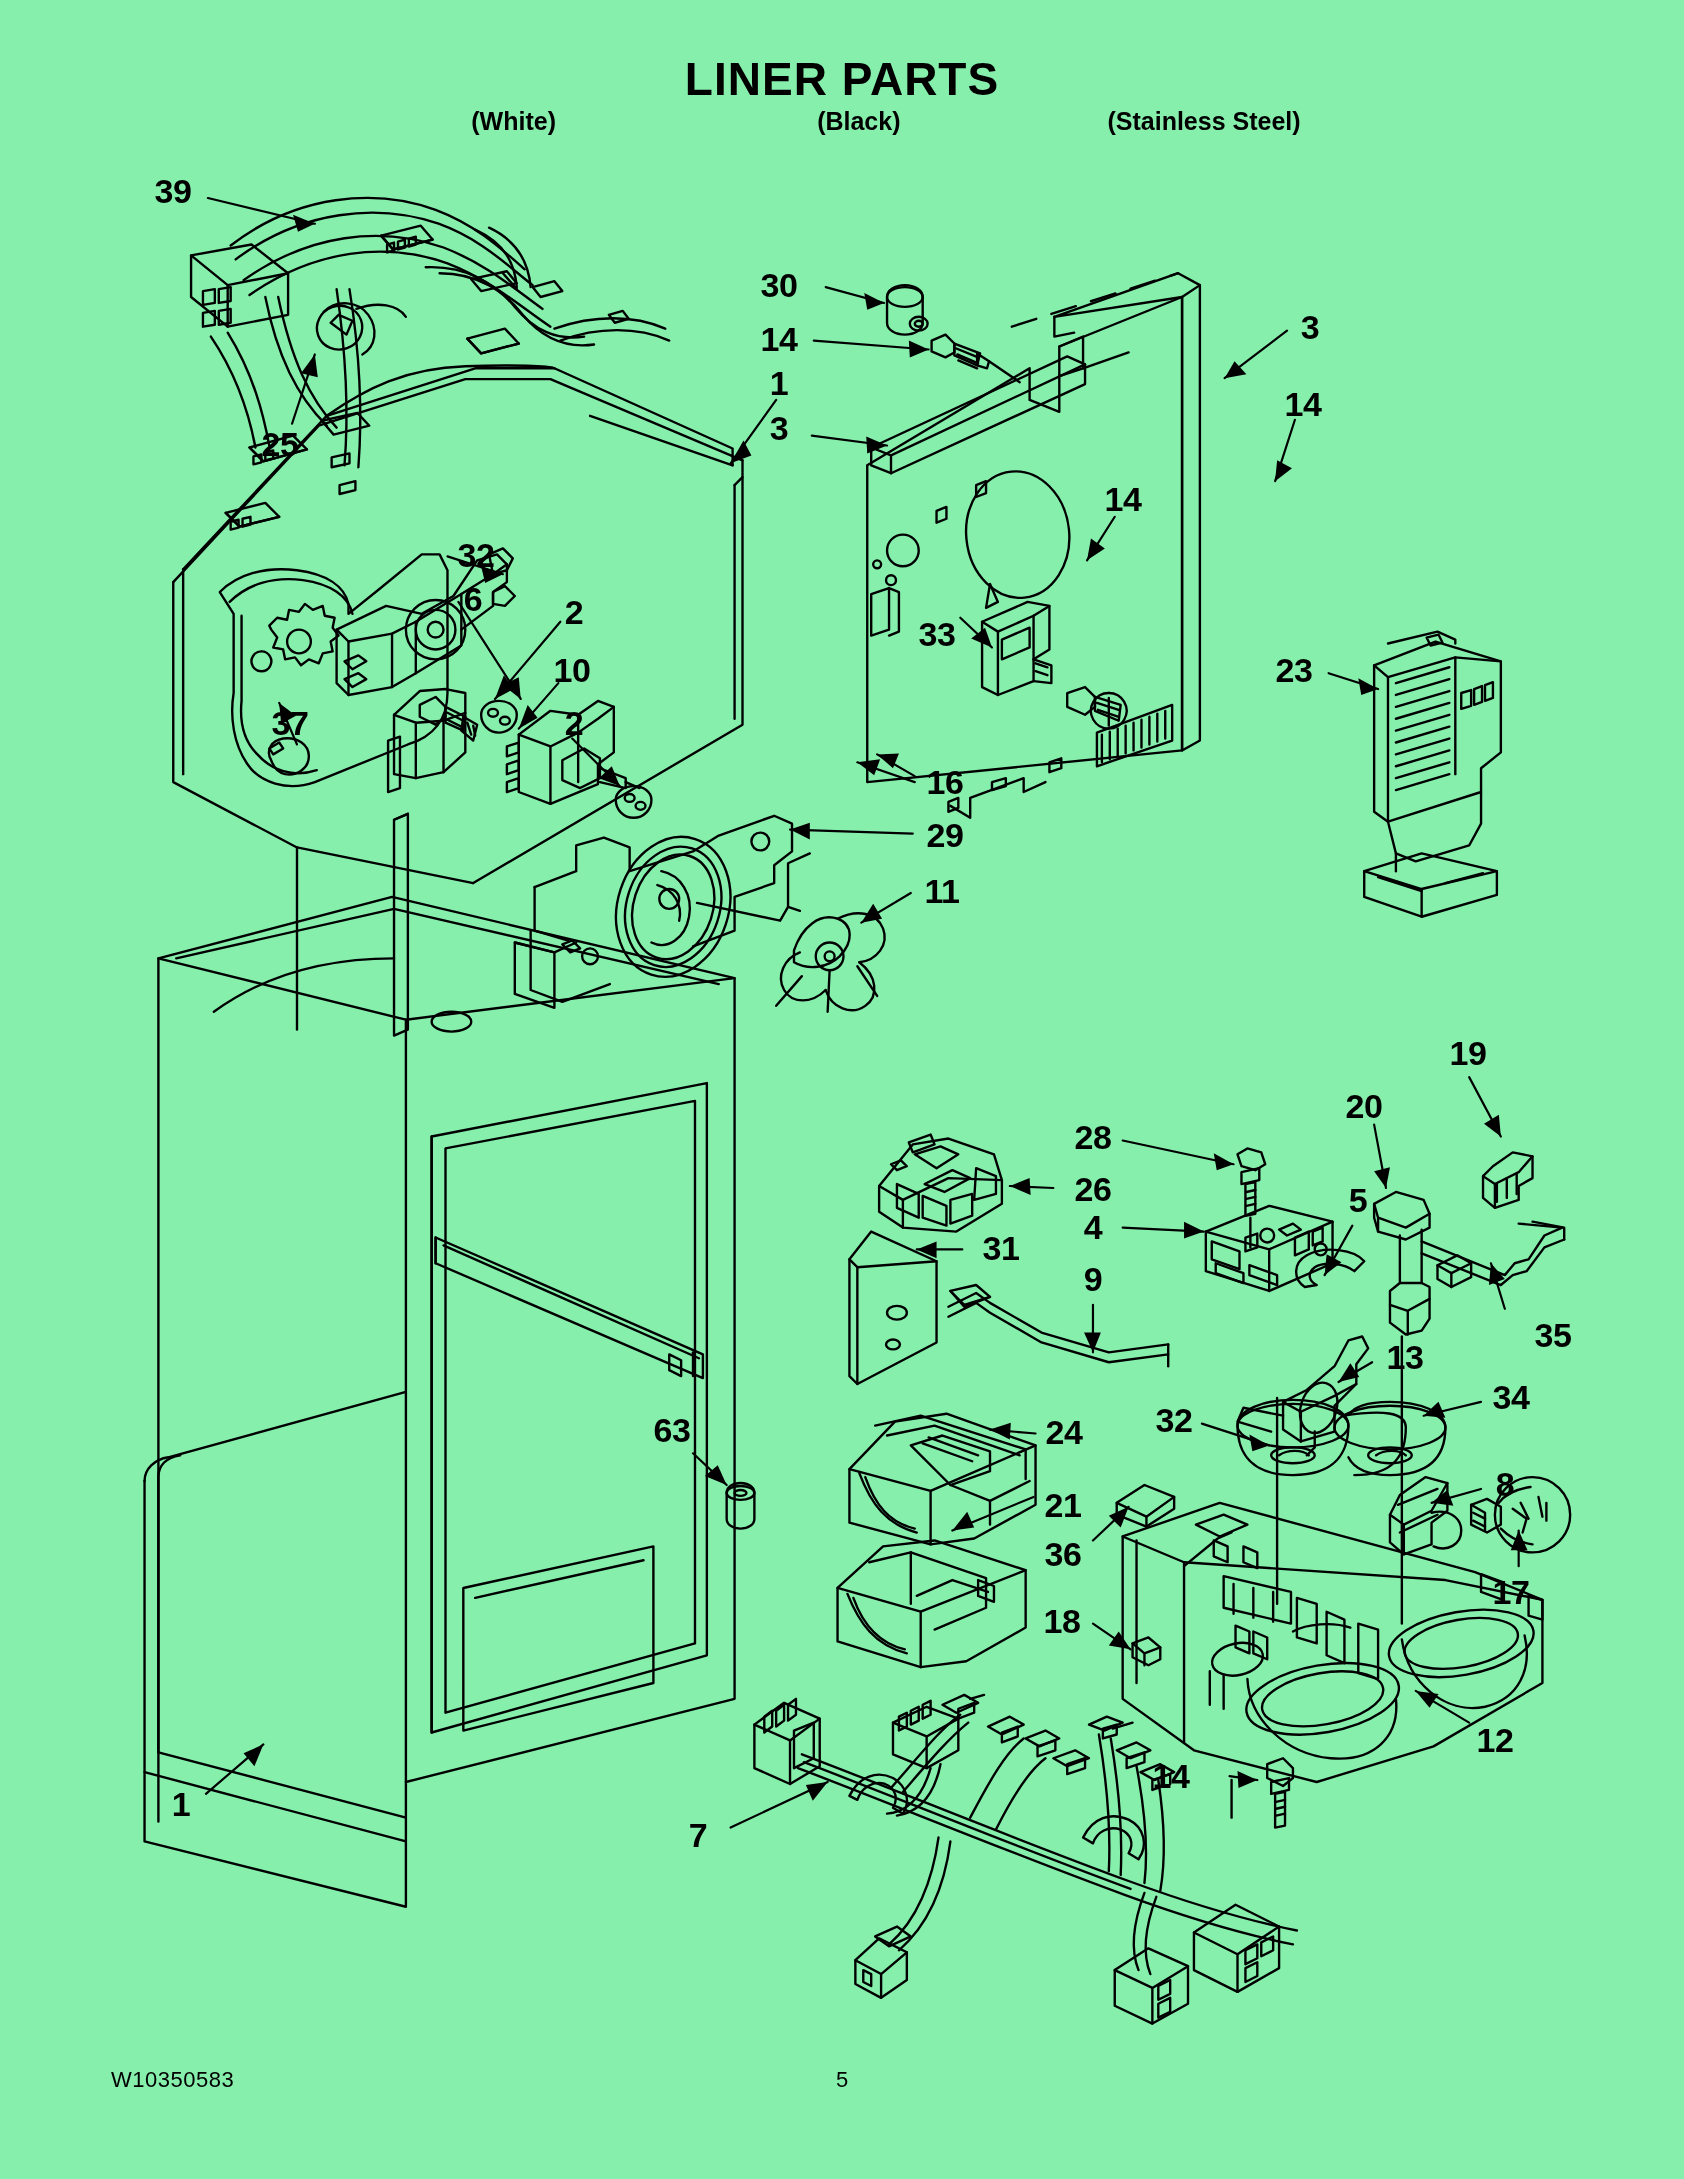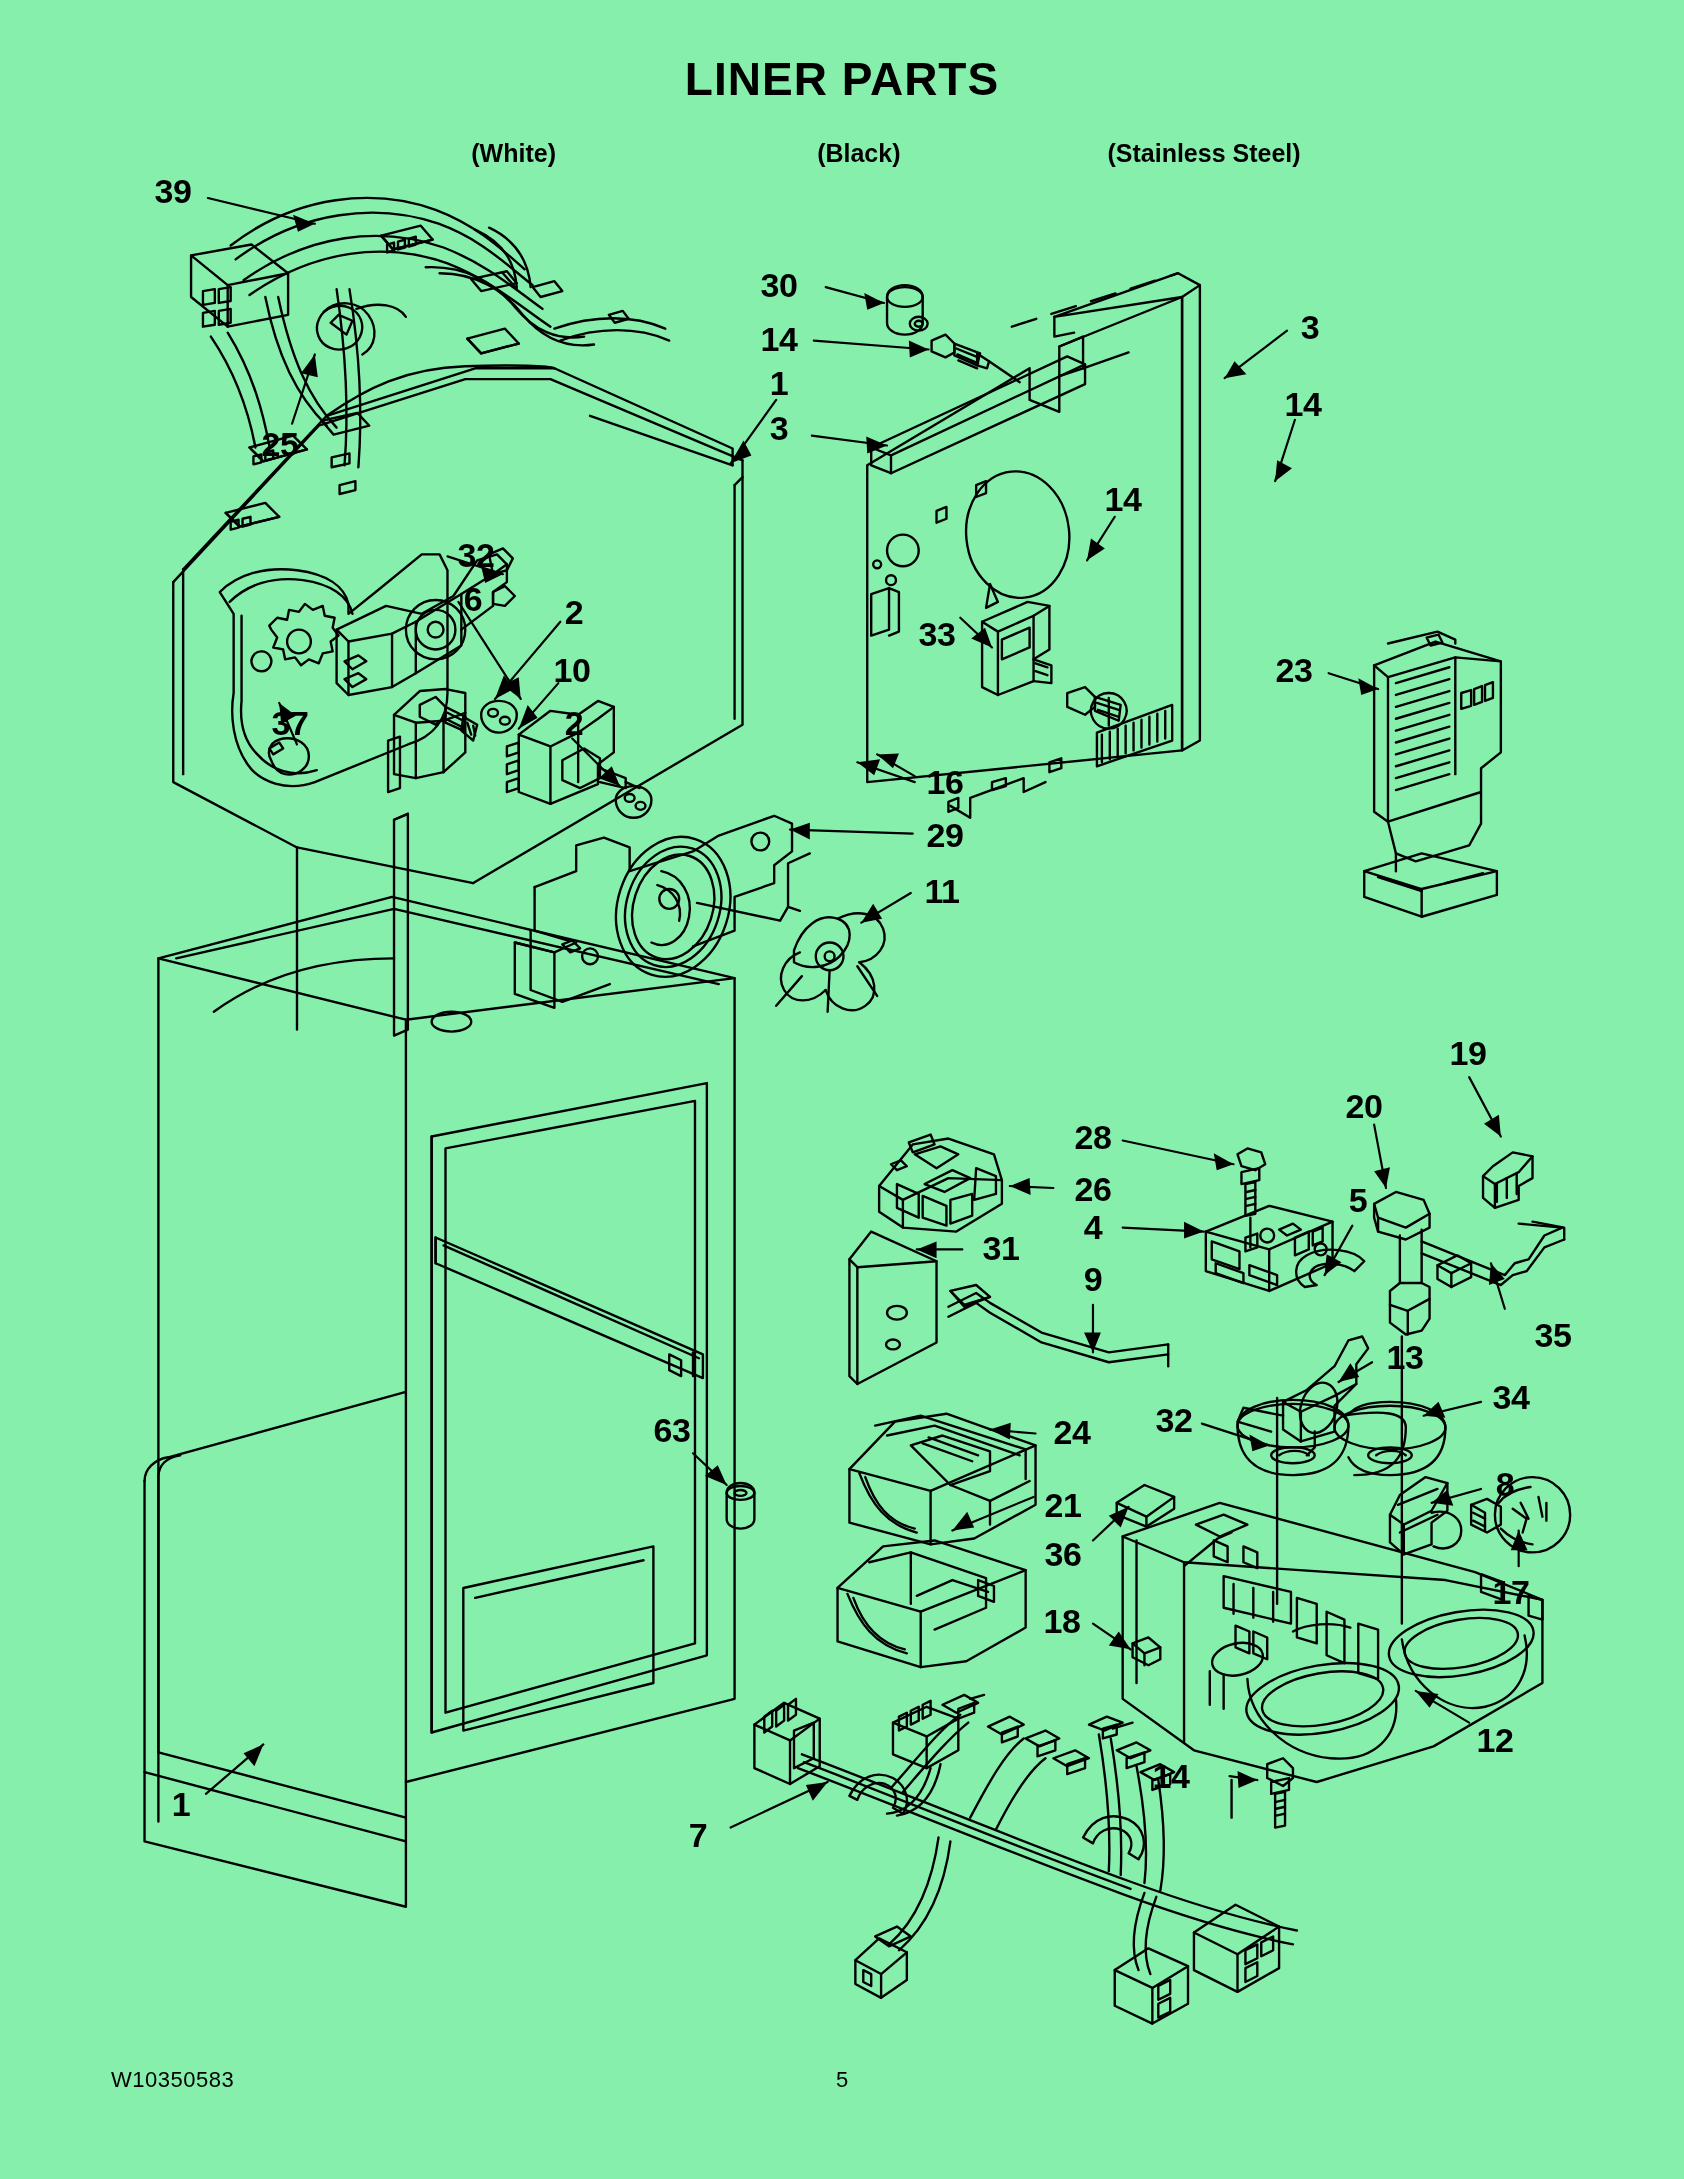--- a/index.html
+++ b/index.html
@@ -42,21 +42,20 @@
   #finish-line {
     position: relative;
     font-size: 25px;
     font-weight: bold;
     margin-top: 4px;
     height: 32px;
   }
   .finish {
     position: absolute;
     white-space: nowrap;
-    margin-top: 32px;
   }
   
   #footer-note {
     position: absolute;
     left: 0; right: 0;
     top: 2010px;
     text-align: center;
     font-size: 19px;
     font-weight: bold;
     letter-spacing: 0.4px;
@@ -799,21 +798,21 @@
     <span class="callout" style="left:1093px; top:1227px;">4</span>
     <span class="callout" style="left:1093px; top:1279px;">9</span>
     <span class="callout" style="left:1001px; top:1248px;">31</span>
     <span class="callout" style="left:1364px; top:1106px;">20</span>
     <span class="callout" style="left:1468px; top:1053px;">19</span>
     <span class="callout" style="left:1358px; top:1200px;">5</span>
     <span class="callout" style="left:1512px; top:1335px;margin-left:41px;">35</span>
     <span class="callout" style="left:1405px; top:1357px;">13</span>
     <span class="callout" style="left:1511px; top:1397px;">34</span>
     <span class="callout" style="left:1174px; top:1420px;">32</span>
-    <span class="callout" style="left:1064px; top:1432px;margin-left:8px;">24</span>
+    <span class="callout" style="left:1064px; top:1432px;">24</span>
     <span class="callout" style="left:1063px; top:1505px;">21</span>
     <span class="callout" style="left:1063px; top:1554px;">36</span>
     <span class="callout" style="left:1062px; top:1621px;">18</span>
     <span class="callout" style="left:1505px; top:1484px;">8</span>
     <span class="callout" style="left:1511px; top:1592px;">17</span>
     <span class="callout" style="left:1495px; top:1740px;">12</span>
     <span class="callout" style="left:672px;  top:1430px;">63</span>
     <span class="callout" style="left:698px;  top:1835px;">7</span>
     <span class="callout" style="left:1171px; top:1776px;">14</span>
     <span class="callout" style="left:181px;  top:1804px;">1</span>

